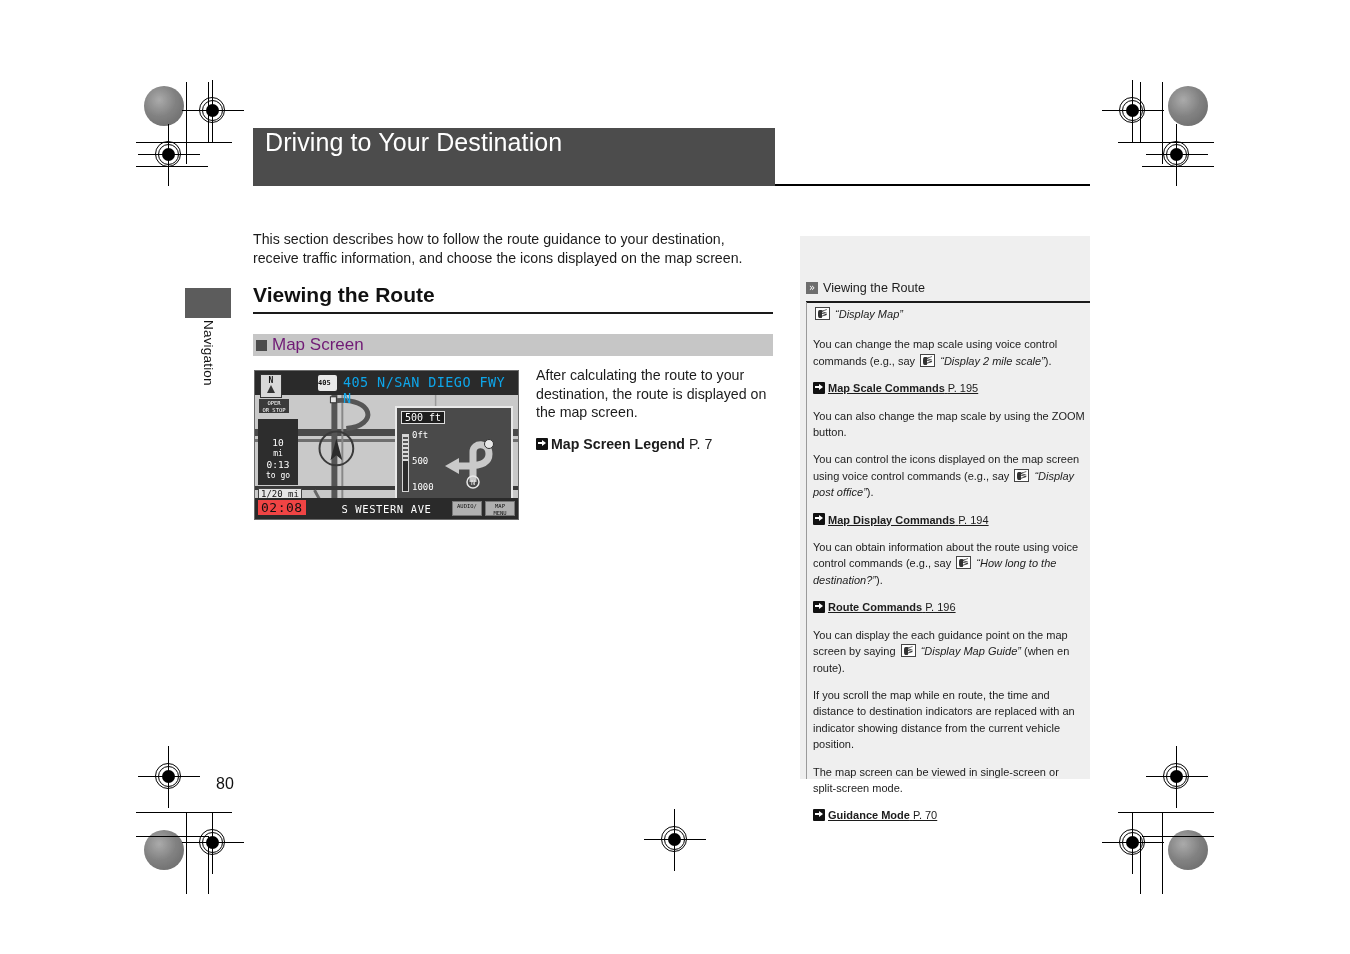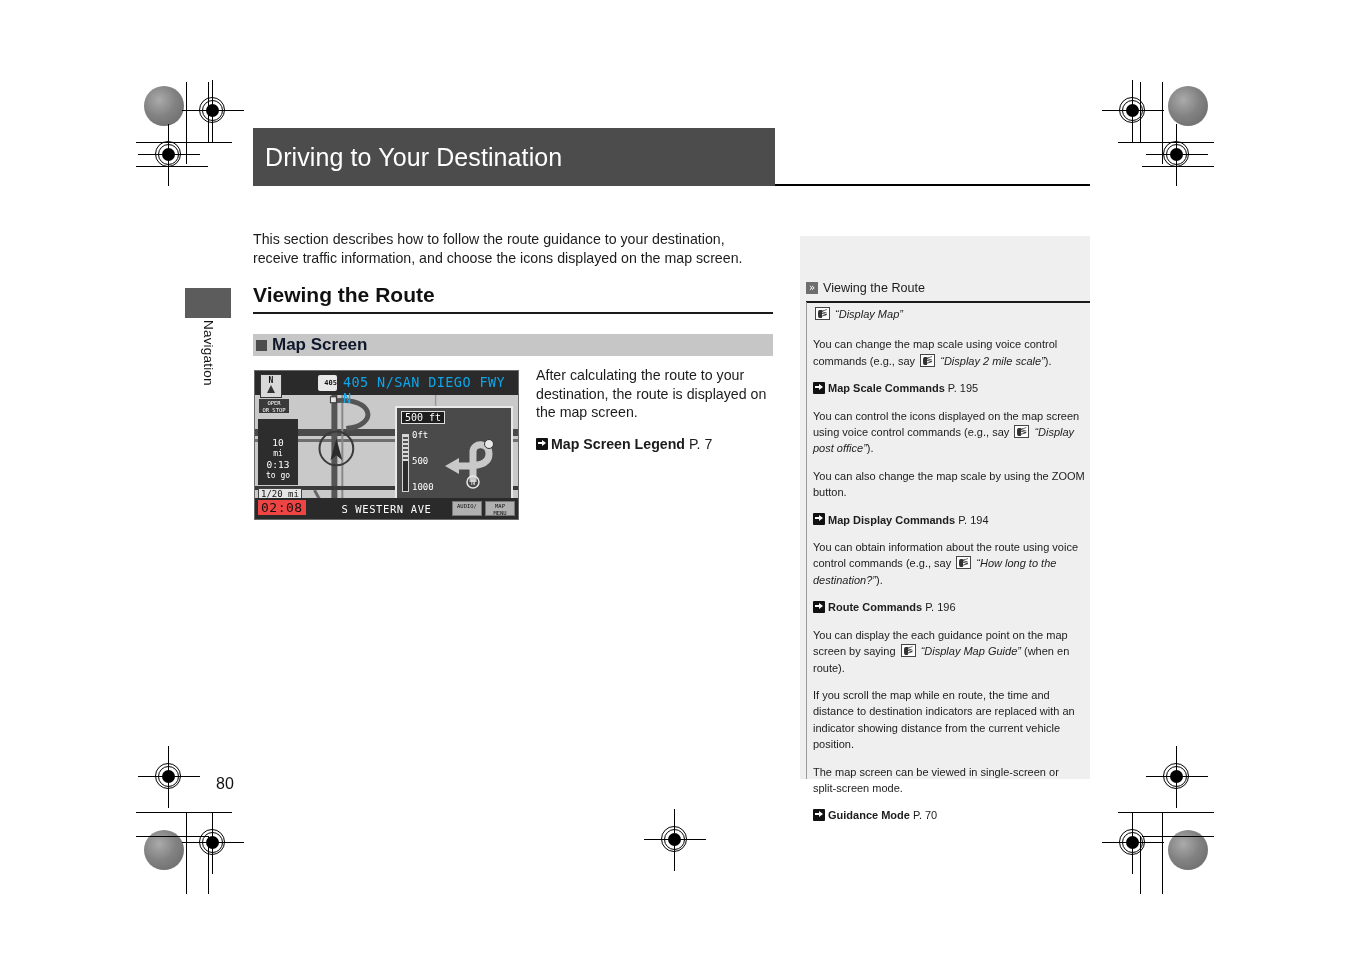--- a/index.html
+++ b/index.html
@@ -63,21 +63,21 @@
     font-size: 13.5px; color: #111;
     writing-mode: vertical-rl;
     letter-spacing: .2px;
   }
 
   
   .title-bar {
     position: absolute; left: 253px; top: 128px;
     width: 522px; height: 58px;
     background: #4c4c4c;
-    display: flex; align-items: center;
+    display: flex; 
   }
   .title-bar span {
     color: #ffffff; font-size: 25px; padding-left: 12px;
     letter-spacing: .1px; font-weight: 400;
   }
   .title-rule {
     position: absolute; left: 775px; top: 184px;
     width: 315px; height: 2px; background: #000;
   }
 
@@ -99,21 +99,21 @@
   
   .h3bar {
     position: absolute; left: 253px; top: 334px;
     width: 520px; height: 22px; background: #c6c6c6;
     display: flex; align-items: center;
   }
   .h3bar .sq {
     width: 11px; height: 11px; background: #4c4c4c;
     margin-left: 3px; margin-right: 5px; flex: 0 0 auto;
   }
-  .h3bar span { font-size: 17px; color: #0f172a; font-weight: bold; }
+  .h3bar span { font-size: 17px; color: #701a75; }
 
   
   .map {
     position: absolute; left: 254px; top: 370px;
     width: 265px; height: 150px;
     background: #b8b8b8;
     border: 1px solid #6a6a6a;
     box-sizing: border-box;
     overflow: hidden;
     font-family: "DejaVu Sans Mono", monospace;
@@ -123,21 +123,21 @@
     background:
       linear-gradient(180deg, #cfcfcf 0%, #c2c2c2 100%);
   }
   .map .topbar {
     position: absolute; left: 0; top: 0; width: 100%; height: 24px;
     background: #2a2a2a;
   }
   .map .topbar .shield {
     position: absolute; left: 63px; top: 4px;
     width: 19px; height: 16px; background: #e8e8e8; color: #111;
-    font-size: 7px; text-align: right; line-height: 16px;
+    font-size: 7px; text-align: left; line-height: 16px;
     border-radius: 2px; font-weight: bold;
   }
   .map .topbar .rd {
     position: absolute; left: 88px; top: 3px;
     color: #0ea5e9; font-size: 13.5px; letter-spacing: .4px;
   }
   .map .compass {
     position: absolute; left: 5px; top: 3px; width: 22px; height: 24px;
     background: #d8d8d8; border: 1px solid #333; box-sizing: border-box;
     font-size: 7px; color: #111; text-align: center;
@@ -288,21 +288,21 @@
   .sb-left {
     position: absolute; left: 6px; top: 66px;
     width: 1.4px; height: 477px; background: #9a9a9a;
   }
   .sb-body {
     position: absolute; left: 13px; top: 70px; width: 272px;
     font-size: 11px; line-height: 16.4px; color: #1c1c1c;
   }
   .sb-body p { margin: 0 0 11px 0; }
   .sb-body .quote { font-style: italic; }
-  .sb-body .ref { margin: 0 0 11px 0; }
+  .sb-body .ref { margin: 0 0 11px 0; text-decoration: underline; }
   .sb-body .first { margin-bottom: 14px; }
 
   
   .pagenum {
     position: absolute; left: 216px; top: 775px;
     font-size: 16px; color: #111;
   }
 </style>
 </head>
 <body>
@@ -479,27 +479,27 @@
       <p>
         <span>You can change the map scale using voice control commands (e.g., say</span>
         <span class="voiceico"></span>
         <span class="quote">“Display 2 mile scale”</span><span>).</span>
       </p>
 
       <p class="ref">
         <span class="refico"></span><span class="refname">Map Scale Commands</span> <span>P. 195</span>
       </p>
 
+      <p>You can also change the map scale by using the ZOOM button.</p>
+
       <p>
         <span>You can control the icons displayed on the map screen using voice control commands (e.g., say</span>
         <span class="voiceico"></span>
         <span class="quote">“Display post office”</span><span>).</span>
       </p>
-
-      <p>You can also change the map scale by using the ZOOM button.</p>
 
       <p class="ref">
         <span class="refico"></span><span class="refname">Map Display Commands</span> <span>P. 194</span>
       </p>
 
       <p>
         <span>You can obtain information about the route using voice control commands (e.g., say</span>
         <span class="voiceico"></span>
         <span class="quote">“How long to the destination?”</span><span>).</span>
       </p>

